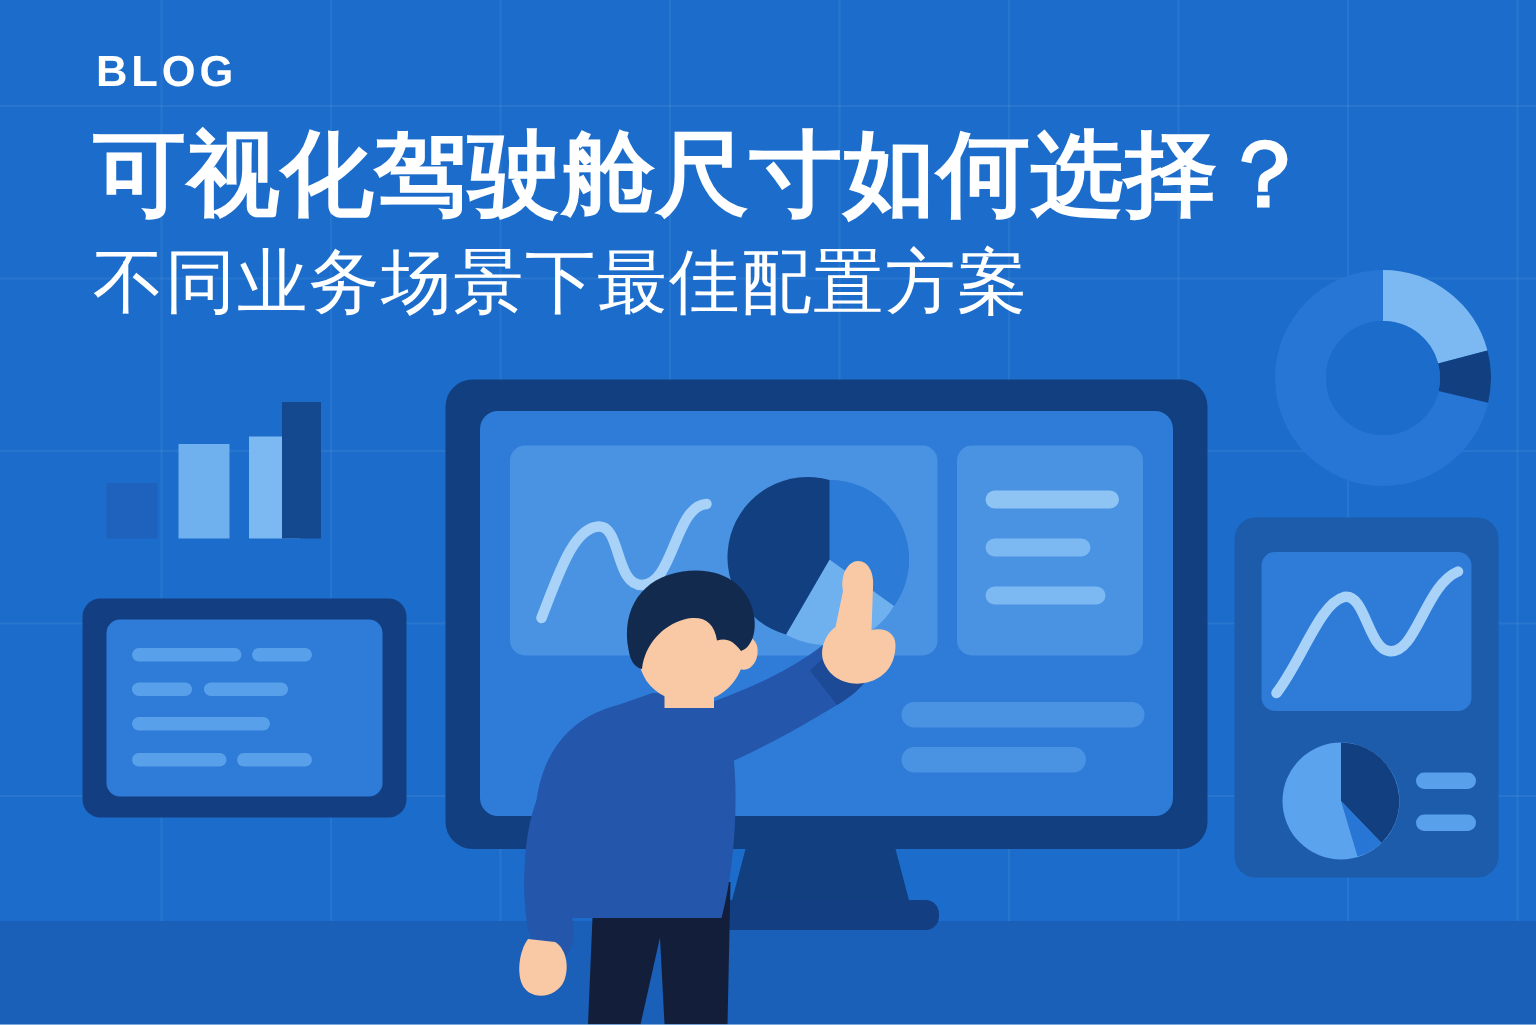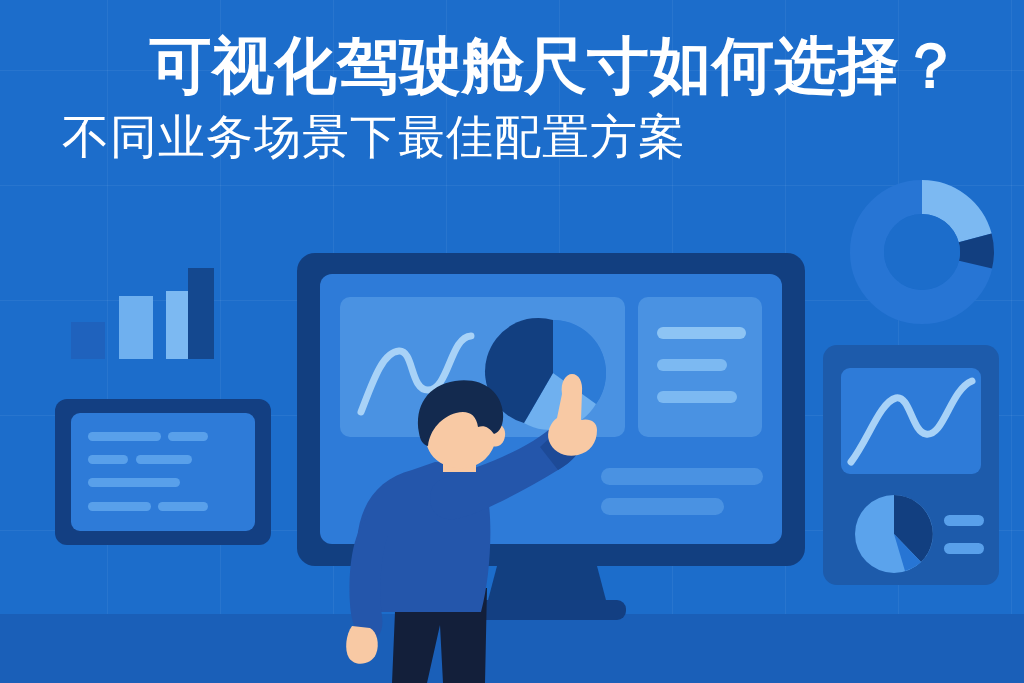--- a/index.html
+++ b/index.html
@@ -57,21 +57,20 @@
     margin: 0 0 22px 2px;
   }
   .title {
     color: #ffffff;
     font-size: 62px;
     font-weight: bold;
     line-height: 1.02;
     letter-spacing: 0.5px;
     margin: 0 0 14px 0;
     white-space: nowrap;
-    text-align: right;
   }
   .subtitle {
     color: #ffffff;
     font-size: 47px;
     font-weight: normal;
     line-height: 1.1;
     letter-spacing: 1px;
     margin: 0;
     white-space: nowrap;
   }
@@ -209,17 +208,18 @@
         <path d="M419,433 C414,406 428,385 455,381 C482,377 501,391 503,413
                  C504,424 500,432 494,434 C489,427 484,425 478,427
                  C476,414 468,410 456,413 C442,417 430,429 428,446
                  C423,445 420,440 419,433 Z" fill="#132a4f"></path>
       </g>
 
     </svg>
   </div>
 
   <div class="headline">
+    <div class="kicker">BLOG</div>
     <h1 class="title">可视化驾驶舱尺寸如何选择？</h1>
     <div class="subtitle">不同业务场景下最佳配置方案</div>
   </div>
 
 </div>
 
 </body></html>

